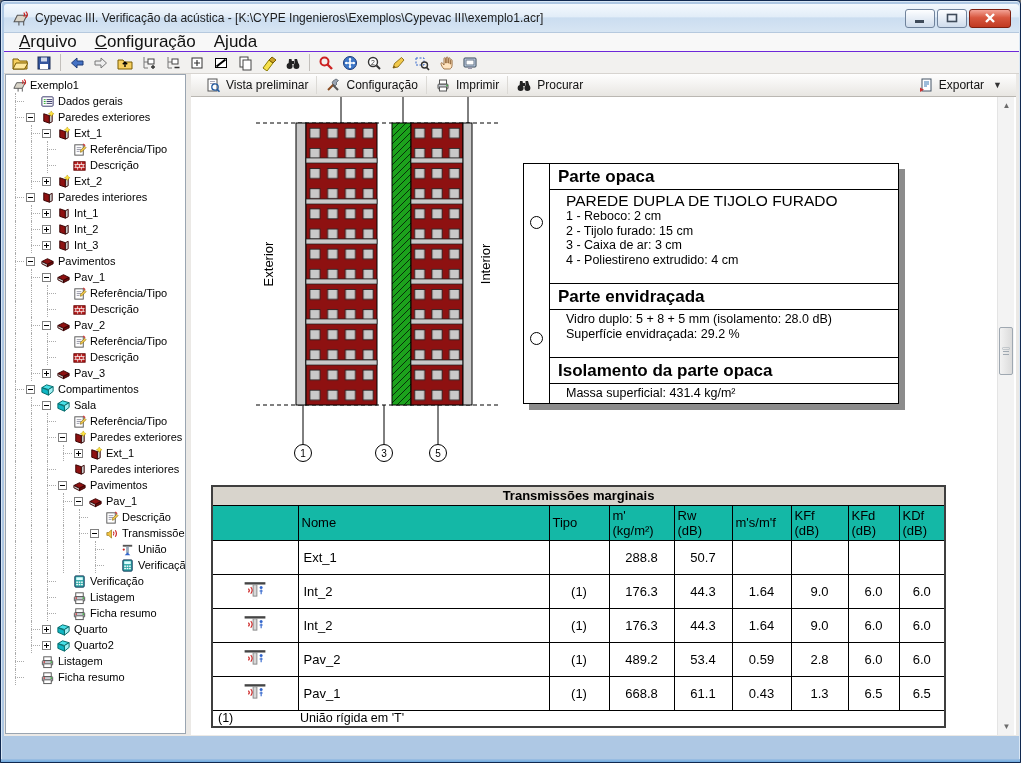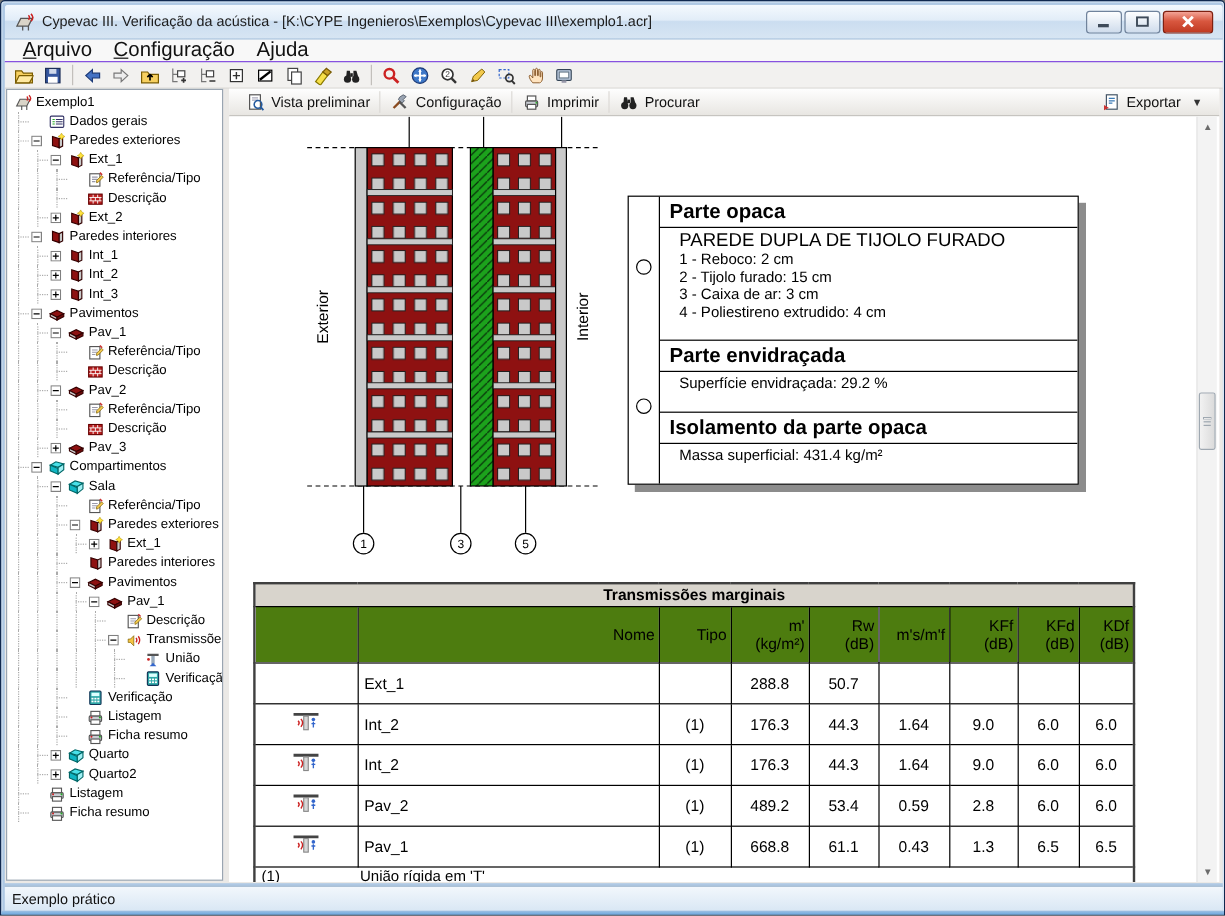--- a/index.html
+++ b/index.html
@@ -49,21 +49,21 @@
   .ib-sections{flex:1;display:flex;flex-direction:column;overflow:hidden;}
   .ib-heading{font-size:17px;font-weight:bold;padding:3px 8px 2px 8px;border-bottom:1px solid #000;color:#000;}
   .ib-body{padding:2px 4px 16px 16px;border-bottom:1px solid #000;font-size:12.5px;line-height:14.5px;color:#000;}
   .ib-body:last-child{border-bottom:none;}
   .ib-big{font-size:15.5px;line-height:17px;}
   
   .mtable-wrap{position:absolute;left:20px;top:388px;width:733px;}
   table.mtable{border-collapse:collapse;width:733px;table-layout:fixed;font-size:13px;color:#000;border:2px solid #3F3F3F;}
   table.mtable th,table.mtable td{border:1px solid #000;padding:0 3px;overflow:hidden;}
   .title-row th{height:19px;background:#D8D4CC;font-weight:bold;font-size:13px;}
-  .head-row th{height:47px;background:#4d7c0f;font-weight:normal;text-align:right;line-height:15px;}
+  .head-row th{height:35px;background:#14b8a6;font-weight:normal;text-align:left;line-height:15px;}
   tr.drow td{height:34px;background:#fff;text-align:center;}
   tr.drow td.nome{text-align:left;padding-left:5px;}
   tr.drow td.iconcell{padding:0 2px;}
   tr.frow td{height:17px;border:1px solid #000;font-size:12.5px;text-align:left;}
   .fkey{display:inline-block;width:84px;padding-left:2px;}
   
   .vscroll{position:absolute;left:806px;top:0;width:17px;height:638px;background:#F3F3F3;border-left:1px solid #E4E4E4;}
   .sbtn{position:absolute;left:0;width:17px;height:17px;color:#6B6B6B;font-size:8px;display:flex;align-items:center;justify-content:center;}
   .sthumb{position:absolute;left:1px;top:230px;width:14px;height:48px;background:linear-gradient(90deg,#F2F2F2,#DBDBDB);border:1px solid #9FA8B1;border-radius:2px;}
   .sthumb:after{content:"";position:absolute;left:3px;right:3px;top:20px;height:1px;box-shadow:0 0 0 .5px #9FA8B1,0 3px 0 0 #9FA8B1,0 6px 0 0 #9FA8B1;}
@@ -1092,20 +1092,21 @@
               <div class="ib-heading">Parte opaca</div>
               <div class="ib-body">
                 <div class="ib-big">PAREDE DUPLA DE TIJOLO FURADO</div>
                 <div>1 - Reboco: 2 cm</div>
                 <div>2 - Tijolo furado: 15 cm</div>
                 <div>3 - Caixa de ar: 3 cm</div>
                 <div>4 - Poliestireno extrudido: 4 cm</div>
               </div>
               <div class="ib-heading">Parte envidraçada</div>
               <div class="ib-body">
+                <div>Vidro duplo: 5 + 8 + 5 mm (isolamento: 28.0 dB)</div>
                 <div>Superfície envidraçada: 29.2 %</div>
               </div>
               <div class="ib-heading">Isolamento da parte opaca</div>
               <div class="ib-body">
                 <div>Massa superficial: 431.4 kg/m²</div>
               </div>
             </div>
         </div>
 
         <div class="mtable-wrap">
@@ -1241,18 +1242,15 @@
         <div class="vscroll">
           <span class="sbtn" style="top:0">▲</span>
           <span class="sthumb"></span>
           <span class="sbtn" style="top:621px">▼</span>
         </div>
 
       </div>
     </div>
   </div>
 
-  <div class="statusbar">
-    <span>Exemplo prático</span>
-  </div>
   <div class="frame-bottom"></div>
 
 </div>
 
 </body></html>

